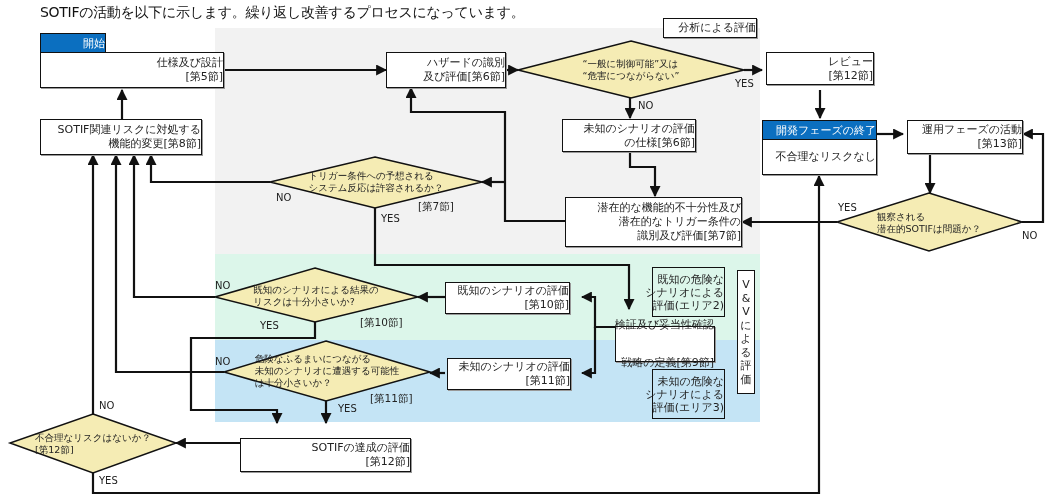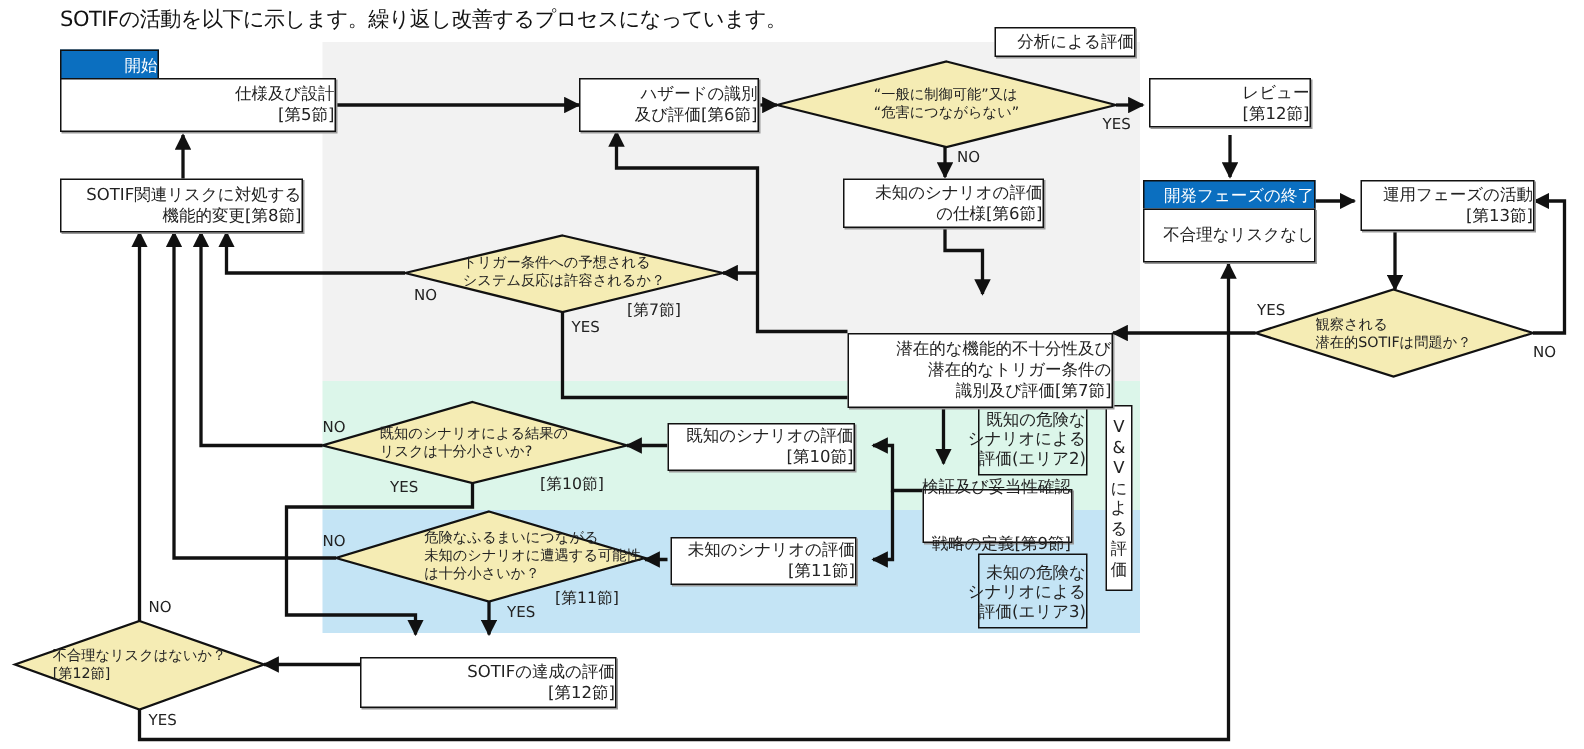--- a/index.html
+++ b/index.html
@@ -185,21 +185,21 @@
 </div>
 
 <div class="dtext" style="left:376px;top:182px;">
   <div>トリガー条件への予想される</div>
   <div>システム反応は許容されるか？</div>
 </div>
 <div class="tag" style="left:418px;top:200px;">[第7節]</div>
 <div class="label" style="left:276px;top:192px;">NO</div>
 <div class="label" style="left:381px;top:213px;">YES</div>
 
-<div class="box" style="left:565px;top:197px;width:177px;height:50px;margin-top:25px;">
+<div class="box" style="left:565px;top:197px;width:177px;height:50px;">
   <span>潜在的な機能的不十分性及び</span>
   <span>潜在的なトリガー条件の</span>
   <span>識別及び評価[第7節]</span>
 </div>
 
 <div class="dtext" style="left:316px;top:296px;">
   <div>既知のシナリオによる結果の</div>
   <div>リスクは十分小さいか?</div>
 </div>
 <div class="tag" style="left:360px;top:316px;">[第10節]</div>
@@ -209,21 +209,21 @@
 <div class="box" style="left:445px;top:282px;width:125px;height:32px;">
   <span>既知のシナリオの評価</span>
   <span>[第10節]</span>
 </div>
 
 <div class="box" style="left:615px;top:326px;width:100px;height:36px;gap:24px;">
   <span>検証及び妥当性確認</span>
   <span>戦略の定義[第9節]</span>
 </div>
 
-<div class="dtext" style="left:327px;top:371px;margin-left:28px;">
+<div class="dtext" style="left:327px;top:371px;">
   <div>危険なふるまいにつながる</div>
   <div>未知のシナリオに遭遇する可能性</div>
   <div>は十分小さいか？</div>
 </div>
 <div class="tag" style="left:370px;top:392px;">[第11節]</div>
 <div class="label" style="left:215px;top:356px;">NO</div>
 <div class="label" style="left:338px;top:403px;">YES</div>
 
 <div class="box" style="left:447px;top:358px;width:124px;height:32px;">
   <span>未知のシナリオの評価</span>

